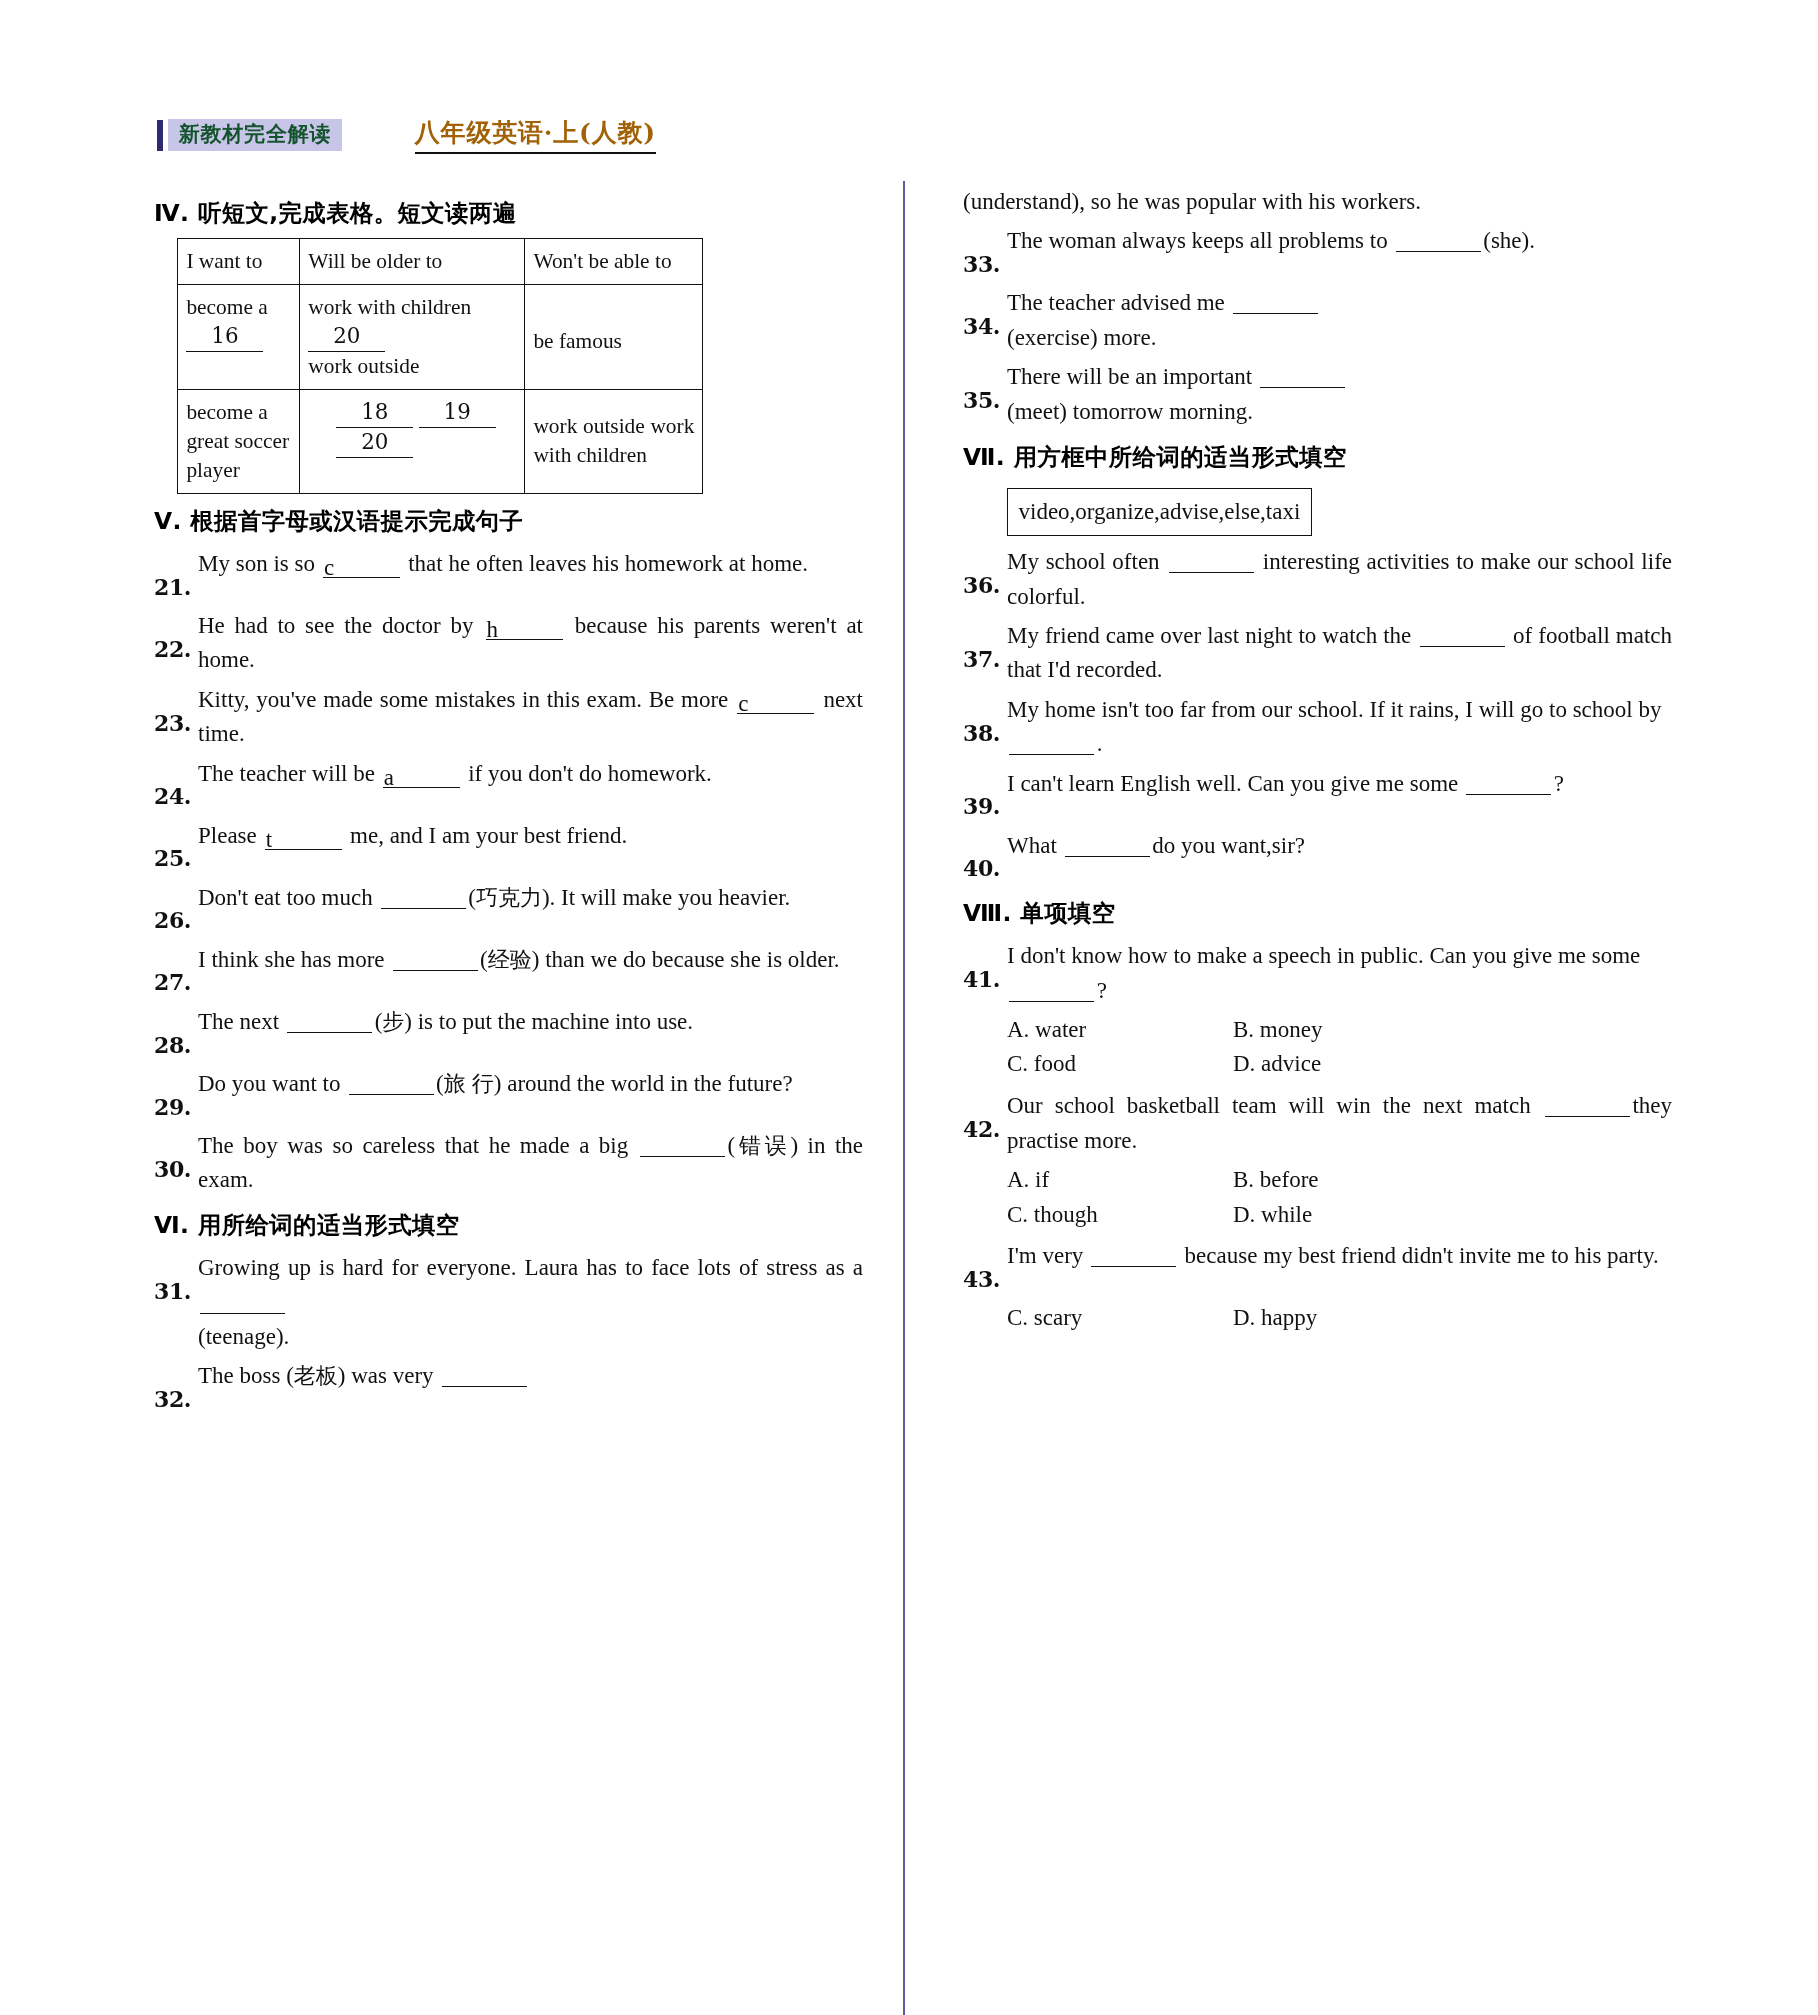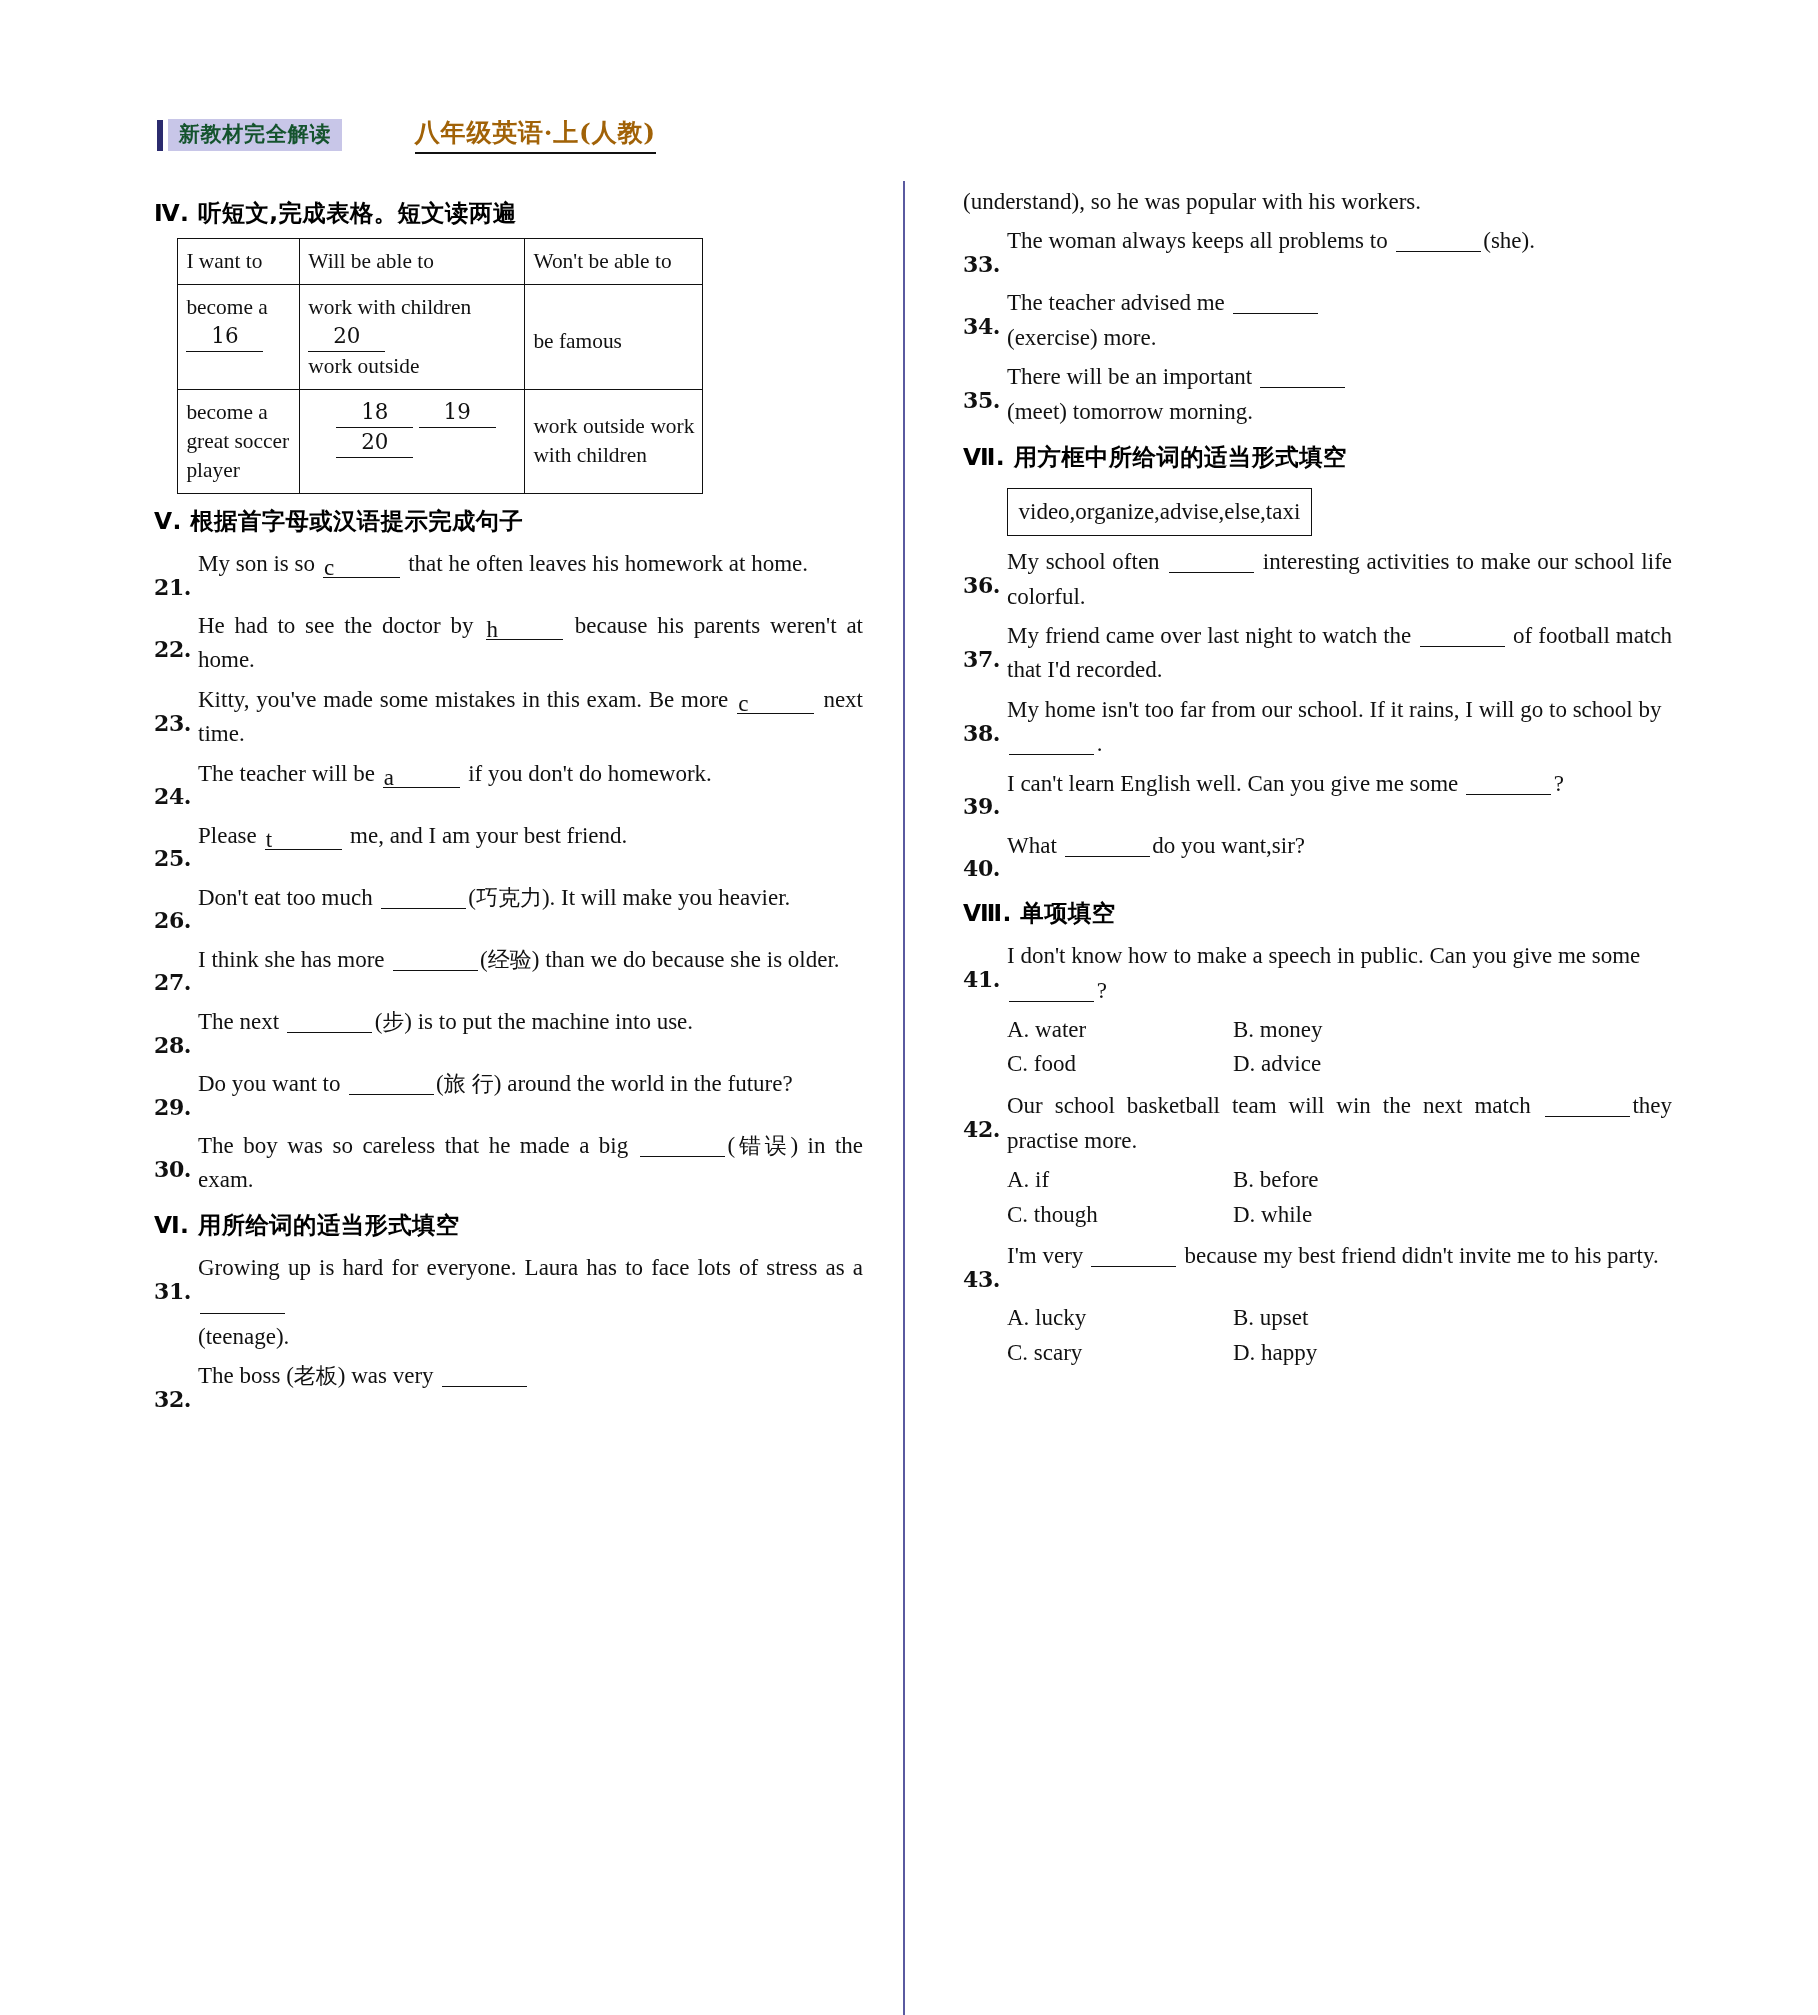--- a/index.html
+++ b/index.html
@@ -190,21 +190,21 @@
   <div class="divider"></div>
 
   <div class="col col-left">
 
     <div class="sec-head">Ⅳ. 听短文,完成表格。短文读两遍</div>
 
     <table class="tbl">
       <tbody>
           <tr>
         <td class="c1">I want to</td>
-        <td class="c2">Will be able to</td>
+        <td class="c2">Will be older to</td>
         <td class="c3">Won't be able to</td>
       </tr>
       <tr>
         <td class="c1">
           <span>become a</span><br>
           <span class="tblank">16</span>
         </td>
         <td class="c2">
           <span>work with children</span><br>
           <span class="tblank">20</span><br>
@@ -380,24 +380,20 @@
       <div class="opt-a">C. though</div>
       <div class="opt-b">D. while</div>
     </div>
 
     
     <div class="q" style="margin-top:7.3px">
       <div class="q-num">43.</div>
       <div class="q-body just">I'm very <span class="blank"></span> because my best friend didn't invite me to his party.</div>
     </div>
     <div class="opts">
-      <div class="opt-a">A. lucky</div>
-      <div class="opt-b">B. upset</div>
-    </div>
-    <div class="opts">
       <div class="opt-a">C. scary</div>
       <div class="opt-b">D. happy</div>
     </div>
 
   </div>
 
 </div>
 
 
 </body></html>

